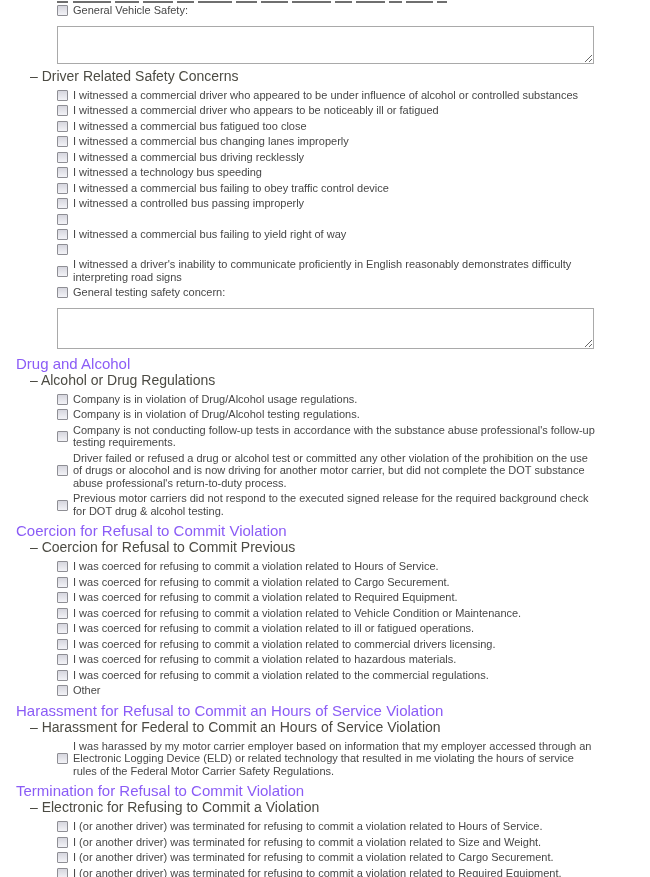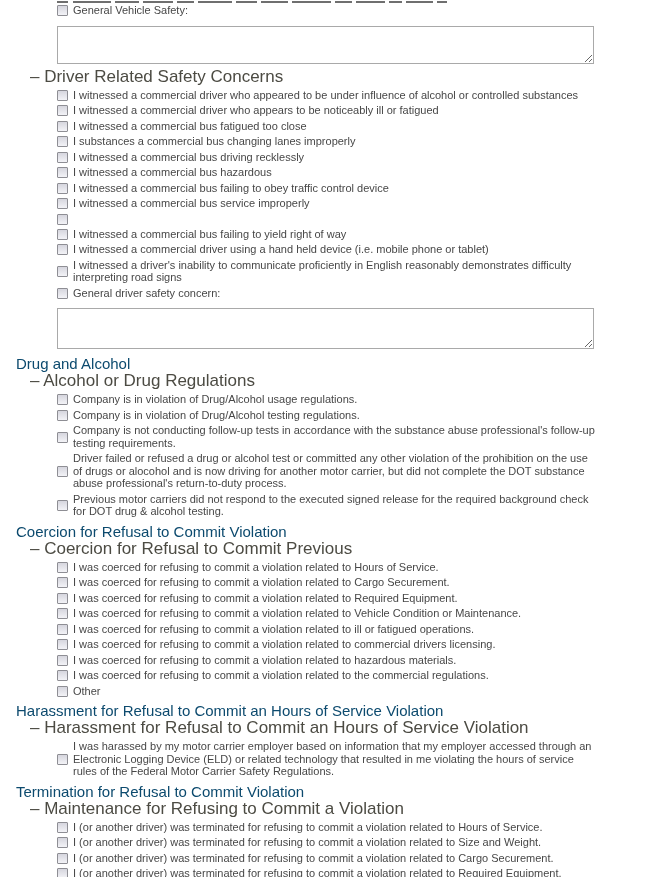--- a/index.html
+++ b/index.html
@@ -28,25 +28,25 @@
     top: 1px;
     height: 2px;
     background: #6f6f6f;
     display: block;
   }
 
   .section-heading {
     margin: 5px 4px 2px 16px;
     font-size: 15px;
     line-height: 17px;
-    color: #0c4a6e;
+    color: #8b5cf6;
   }
   .subheader {
     margin: 2px 0 6px 30px;
-    font-size: 17px;
+    font-size: 14px;
     line-height: 13px;
     color: #4c4b43;
   }
   .crow {
     display: flex;
     align-items: center;
     margin: 0 52px 3px 57px;
     line-height: 12.5px;
   }
   .cbox {
@@ -117,56 +117,55 @@
     <div class="crow">
       <span class="cbox"></span>
       <span class="clabel">I witnessed a commercial driver who appears to be noticeably ill or fatigued</span>
     </div>
     <div class="crow">
       <span class="cbox"></span>
       <span class="clabel">I witnessed a commercial bus fatigued too close</span>
     </div>
     <div class="crow">
       <span class="cbox"></span>
-      <span class="clabel">I substances a commercial bus changing lanes improperly</span>
+      <span class="clabel">I witnessed a commercial bus changing lanes improperly</span>
     </div>
     <div class="crow">
       <span class="cbox"></span>
       <span class="clabel">I witnessed a commercial bus driving recklessly</span>
     </div>
     <div class="crow">
       <span class="cbox"></span>
-      <span class="clabel">I witnessed a commercial bus hazardous</span>
+      <span class="clabel">I witnessed a technology bus speeding</span>
     </div>
     <div class="crow">
       <span class="cbox"></span>
       <span class="clabel">I witnessed a commercial bus failing to obey traffic control device</span>
     </div>
     <div class="crow">
       <span class="cbox"></span>
-      <span class="clabel">I witnessed a commercial bus service improperly</span>
+      <span class="clabel">I witnessed a controlled bus passing improperly</span>
     </div>
     <div class="crow">
       <span class="cbox"></span>
     </div>
     <div class="crow">
       <span class="cbox"></span>
       <span class="clabel">I witnessed a commercial bus failing to yield right of way</span>
     </div>
     <div class="crow">
       <span class="cbox"></span>
-      <span class="clabel">I witnessed a commercial driver using a hand held device (i.e. mobile phone or tablet)</span>
     </div>
     <div class="crow">
       <span class="cbox"></span>
       <span class="clabel">I witnessed a driver's inability to communicate proficiently in English reasonably demonstrates difficulty interpreting road signs</span>
     </div>
     <div class="crow">
       <span class="cbox"></span>
-      <span class="clabel">General driver safety concern:</span>
+      <span class="clabel">General testing safety concern:</span>
     </div>
     <div class="ta-wrap">
       <textarea class="box tall" style=""></textarea>
     </div>
     <div class="section-heading">Drug and Alcohol</div>
     <div class="subheader">– Alcohol or Drug Regulations</div>
     <div class="crow">
       <span class="cbox"></span>
       <span class="clabel">Company is in violation of Drug/Alcohol usage regulations.</span>
     </div>
@@ -218,27 +217,27 @@
     </div>
     <div class="crow">
       <span class="cbox"></span>
       <span class="clabel">I was coerced for refusing to commit a violation related to the commercial regulations.</span>
     </div>
     <div class="crow">
       <span class="cbox"></span>
       <span class="clabel">Other</span>
     </div>
     <div class="section-heading">Harassment for Refusal to Commit an Hours of Service Violation</div>
-    <div class="subheader">– Harassment for Refusal to Commit an Hours of Service Violation</div>
+    <div class="subheader">– Harassment for Federal to Commit an Hours of Service Violation</div>
     <div class="crow">
       <span class="cbox"></span>
       <span class="clabel">I was harassed by my motor carrier employer based on information that my employer accessed through an Electronic Logging Device (ELD) or related technology that resulted in me violating the hours of service rules of the Federal Motor Carrier Safety Regulations.</span>
     </div>
     <div class="section-heading">Termination for Refusal to Commit Violation</div>
-    <div class="subheader">– Maintenance for Refusing to Commit a Violation</div>
+    <div class="subheader">– Electronic for Refusing to Commit a Violation</div>
     <div class="crow">
       <span class="cbox"></span>
       <span class="clabel">I (or another driver) was terminated for refusing to commit a violation related to Hours of Service.</span>
     </div>
     <div class="crow">
       <span class="cbox"></span>
       <span class="clabel">I (or another driver) was terminated for refusing to commit a violation related to Size and Weight.</span>
     </div>
     <div class="crow">
       <span class="cbox"></span>

